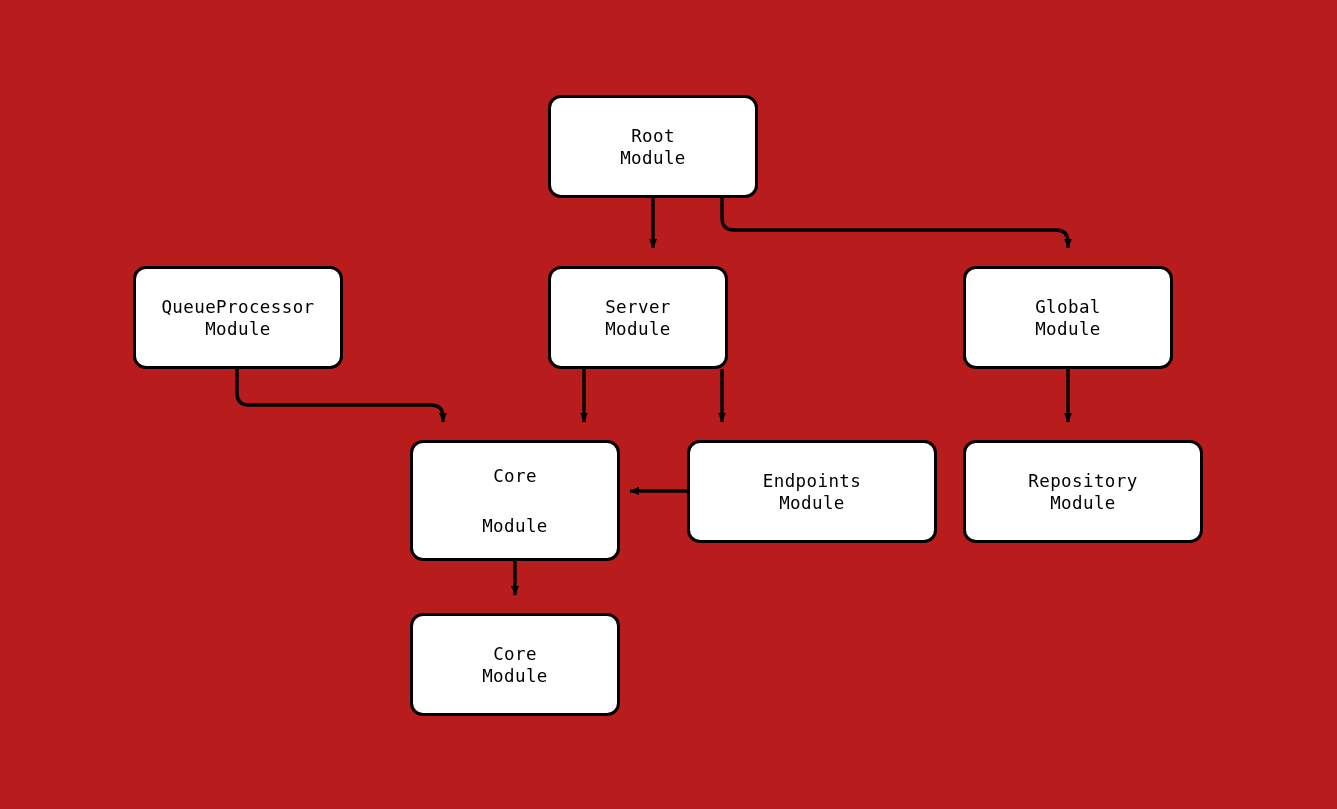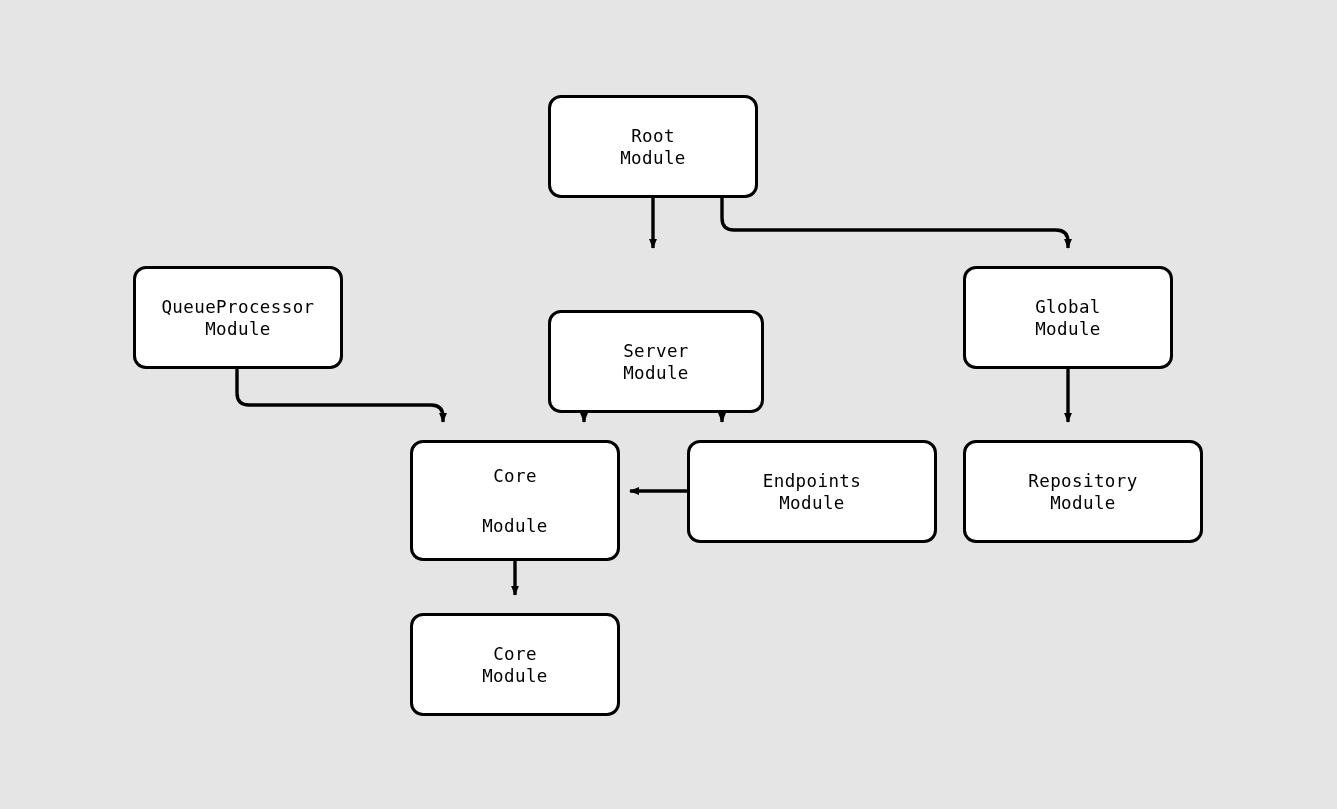--- a/index.html
+++ b/index.html
@@ -7,21 +7,21 @@
     padding: 0;
     background: #ffffff;
   }
   body {
     font-family: "DejaVu Sans Mono", "Liberation Mono", monospace;
   }
   #canvas {
     position: relative;
     width: 1337px;
     height: 809px;
-    background: #e5e5e5;
+    background: #b91c1c;
     overflow: hidden;
   }
   #edges {
     position: absolute;
     left: 0;
     top: 0;
     width: 1337px;
     height: 809px;
   }
   .node {
@@ -94,21 +94,21 @@
   <div class="node" style="left:548px; top:95px; width:210px; height:103px;">
     <div class="node-line">Root</div>
     <div class="node-line">Module</div>
   </div>
 
   <div class="node" style="left:133px; top:266px; width:210px; height:103px;">
     <div class="node-line">QueueProcessor</div>
     <div class="node-line">Module</div>
   </div>
 
-  <div class="node" style="left:548px; top:266px; width:216px; height:103px;margin-top:44px;">
+  <div class="node" style="left:548px; top:266px; width:180px; height:103px;">
     <div class="node-line">Server</div>
     <div class="node-line">Module</div>
   </div>
 
   <div class="node" style="left:963px; top:266px; width:210px; height:103px;">
     <div class="node-line">Global</div>
     <div class="node-line">Module</div>
   </div>
 
   <div class="node" style="left:410px; top:440px; width:210px; height:121px;gap:28px;">

